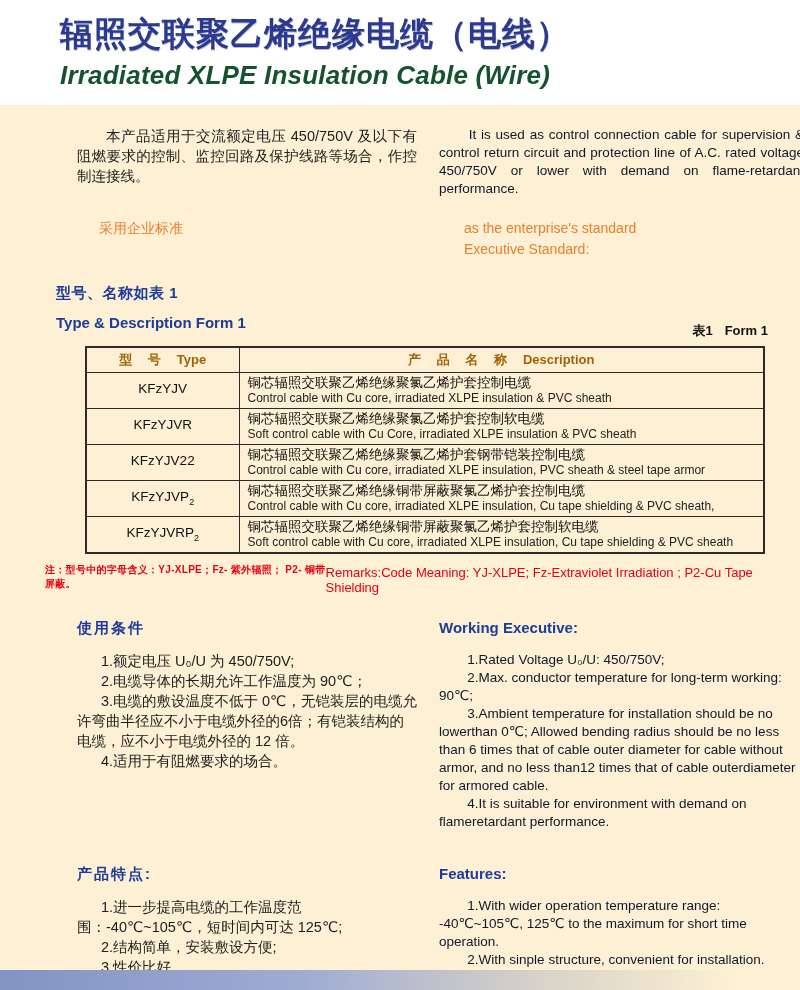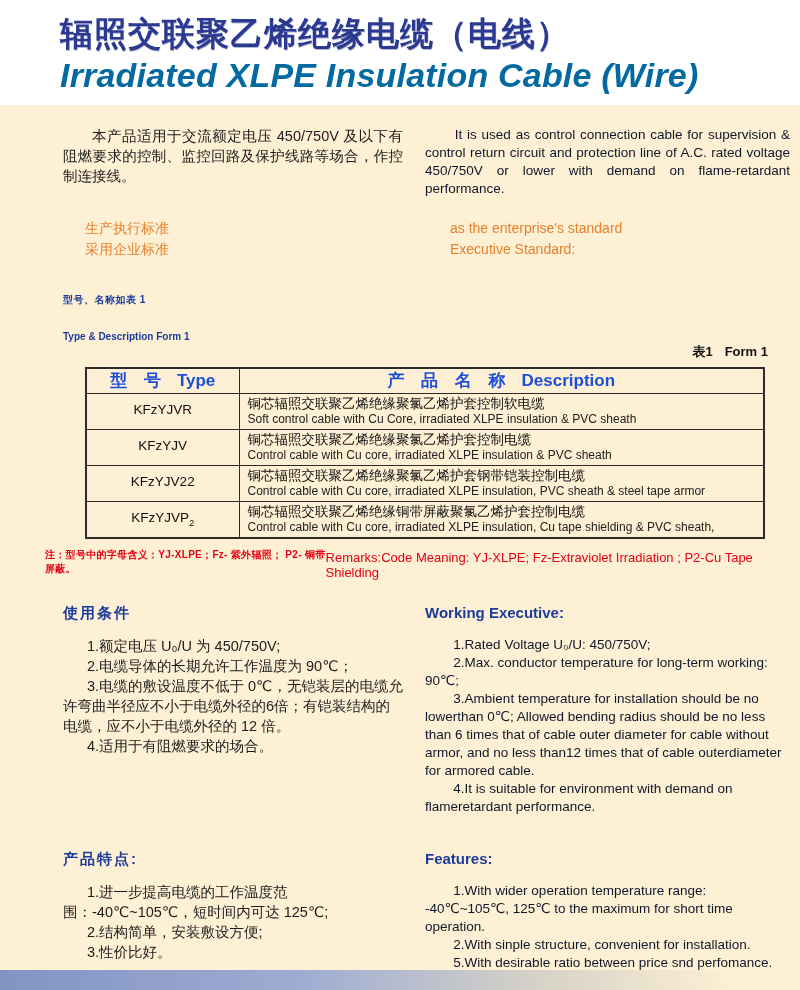--- a/index.html
+++ b/index.html
@@ -26,69 +26,69 @@
     margin: 0;
     font-size: 33px;
     font-weight: bold;
     color: #2B3990;
     letter-spacing: 1px;
     line-height: 44px;
     text-shadow: 0.5px 0.5px 0 rgba(43,57,144,0.35);
   }
   .title-en {
     margin: 2px 0 0 0;
-    font-size: 34px;
+    font-size: 26px;
     font-weight: bold;
     font-style: italic;
-    color: #0369a1;
+    color: #14532d;
     line-height: 34px;
     letter-spacing: 0.2px;
   }
   
   .content { padding: 21px 10px 0 45px; }
   .two-col {
     display: grid;
     grid-template-columns: 340px 365px;
     column-gap: 22px;
-    margin-left: 18px;
+    margin-left: 32px;
   }
   .zh-text { font-size: 14.5px; line-height: 20px; color: #1d1d1d; }
   .en-text { font-size: 13.5px; line-height: 18px; color: #0f172a; }
   .intro p { margin: 0; text-align: justify; }
   .intro .zh-text { text-indent: 2em; }
   .intro .en-text { text-indent: 2.2em; }
   
   .standards { margin-top: 20px; }
   .standards p { margin: 0; line-height: 21px; font-size: 14px; color: #E8812D; }
   .std-zh { padding-left: 22px; }
   .std-en { padding-left: 25px; }
   
   .form-head {
     display: flex;
     justify-content: space-between;
     align-items: flex-end;
     margin: 14px 0 0 3px;
   }
-  .form-head .h-line { margin: 15px; font-size: 10px; font-weight: bold; color: #1C3C9C; line-height: 22px; }
+  .form-head .h-line { margin: 8px; font-size: 15px; font-weight: bold; color: #1C3C9C; line-height: 22px; }
   .form-head .h-line.zh { letter-spacing: 0.5px; }
   .form-label { font-size: 13px; font-weight: bold; color: #111; padding: 0 22px 2px 0; }
   .form-label .gap { display: inline-block; width: 12px; }
   
   table.type-table {
     border-collapse: collapse;
     table-layout: fixed;
     width: 680px;
     margin: 4px 0 0 40px;
     border: 2px solid #2b2b2b;
   }
   table.type-table th, table.type-table td {
     border: 1px solid #2b2b2b;
     padding: 0;
   }
-  table.type-table thead th { height: 25px; font-size: 17px; font-weight: bold; color: #1d4ed8; }
+  table.type-table thead th { height: 25px; font-size: 13px; font-weight: bold; color: #a16207; }
   .th-zh { letter-spacing: 6px; }
   .th-en { margin-left: 10px; letter-spacing: 0; font-weight: bold; }
   col.c1 { width: 153px; }
   table.type-table td { height: 34px; vertical-align: middle; }
   .cell-type { text-align: center; font-size: 13.5px; color: #111; }
   .cell-type sub { font-size: 9px; }
   .cell-desc { padding: 1px 8px 2px 8px !important; }
   .cell-desc .d-zh { font-size: 13.5px; line-height: 17px; color: #111; white-space: nowrap; }
   .cell-desc .d-en { font-size: 12px; line-height: 15px; color: #222; white-space: nowrap; }
   
@@ -130,21 +130,20 @@
   <div class="content">
 
     <section class="two-col intro">
       <p class="zh-text">本产品适用于交流额定电压 450/750V 及以下有阻燃要求的控制、监控回路及保护线路等场合，作控制连接线。</p>
       <p class="en-text">It is used as control connection cable for supervision &amp; control return circuit and protection line of A.C. rated voltage 450/750V or lower with demand on flame-retardant performance.</p>
     </section>
 
     <section class="two-col standards">
       <div class="std-zh">
 
-      <p>生产执行标准</p>
           <p>采用企业标准</p>
         </div>
       <div class="std-en">
 
       <p>as the enterprise's standard</p>
           <p>Executive Standard:</p>
         </div>
     </section>
 
     <section class="form-head">
@@ -168,51 +167,58 @@
             <span class="th-zh">型 号</span><span class="th-en">Type</span>
           </th>
           <th>
             <span class="th-zh">产 品 名 称</span><span class="th-en">Description</span>
           </th>
         </tr>
       </thead>
       <tbody>
 
           <tr>
+            <td class="cell-type"><span>KFzYJV</span><sub></sub></td>
+            <td class="cell-desc">
+              <div class="d-zh">铜芯辐照交联聚乙烯绝缘聚氯乙烯护套控制电缆</div>
+              <div class="d-en">Control cable with Cu core, irradiated XLPE insulation &amp; PVC sheath</div>
+            </td>
+          </tr>
+
+          <tr>
             <td class="cell-type"><span>KFzYJVR</span><sub></sub></td>
             <td class="cell-desc">
               <div class="d-zh">铜芯辐照交联聚乙烯绝缘聚氯乙烯护套控制软电缆</div>
               <div class="d-en">Soft control cable with Cu Core, irradiated XLPE insulation &amp; PVC sheath</div>
             </td>
           </tr>
 
           <tr>
-            <td class="cell-type"><span>KFzYJV</span><sub></sub></td>
-            <td class="cell-desc">
-              <div class="d-zh">铜芯辐照交联聚乙烯绝缘聚氯乙烯护套控制电缆</div>
-              <div class="d-en">Control cable with Cu core, irradiated XLPE insulation &amp; PVC sheath</div>
-            </td>
-          </tr>
-
-          <tr>
             <td class="cell-type"><span>KFzYJV22</span><sub></sub></td>
             <td class="cell-desc">
               <div class="d-zh">铜芯辐照交联聚乙烯绝缘聚氯乙烯护套钢带铠装控制电缆</div>
               <div class="d-en">Control cable with Cu core, irradiated XLPE insulation, PVC sheath &amp; steel tape armor</div>
             </td>
           </tr>
 
           <tr>
             <td class="cell-type"><span>KFzYJVP</span><sub>2</sub></td>
             <td class="cell-desc">
               <div class="d-zh">铜芯辐照交联聚乙烯绝缘铜带屏蔽聚氯乙烯护套控制电缆</div>
               <div class="d-en">Control cable with Cu core, irradiated XLPE insulation, Cu tape shielding &amp; PVC sheath,</div>
             </td>
           </tr>
 
+          <tr>
+            <td class="cell-type"><span>KFzYJVRP</span><sub>2</sub></td>
+            <td class="cell-desc">
+              <div class="d-zh">铜芯辐照交联聚乙烯绝缘铜带屏蔽聚氯乙烯护套控制软电缆</div>
+              <div class="d-en">Soft control cable with Cu core, irradiated XLPE insulation, Cu tape shielding &amp; PVC sheath</div>
+            </td>
+          </tr>
         </tbody>
     </table>
 
     <div class="note">
       <span class="note-zh">注：型号中的字母含义：YJ-XLPE；Fz- 紫外辐照；  P2- 铜带屏蔽。</span>
       <span class="note-en">Remarks:Code Meaning: YJ-XLPE; Fz-Extraviolet Irradiation ; P2-Cu Tape Shielding</span>
     </div>
 
     <section class="two-col block">
       <div>

